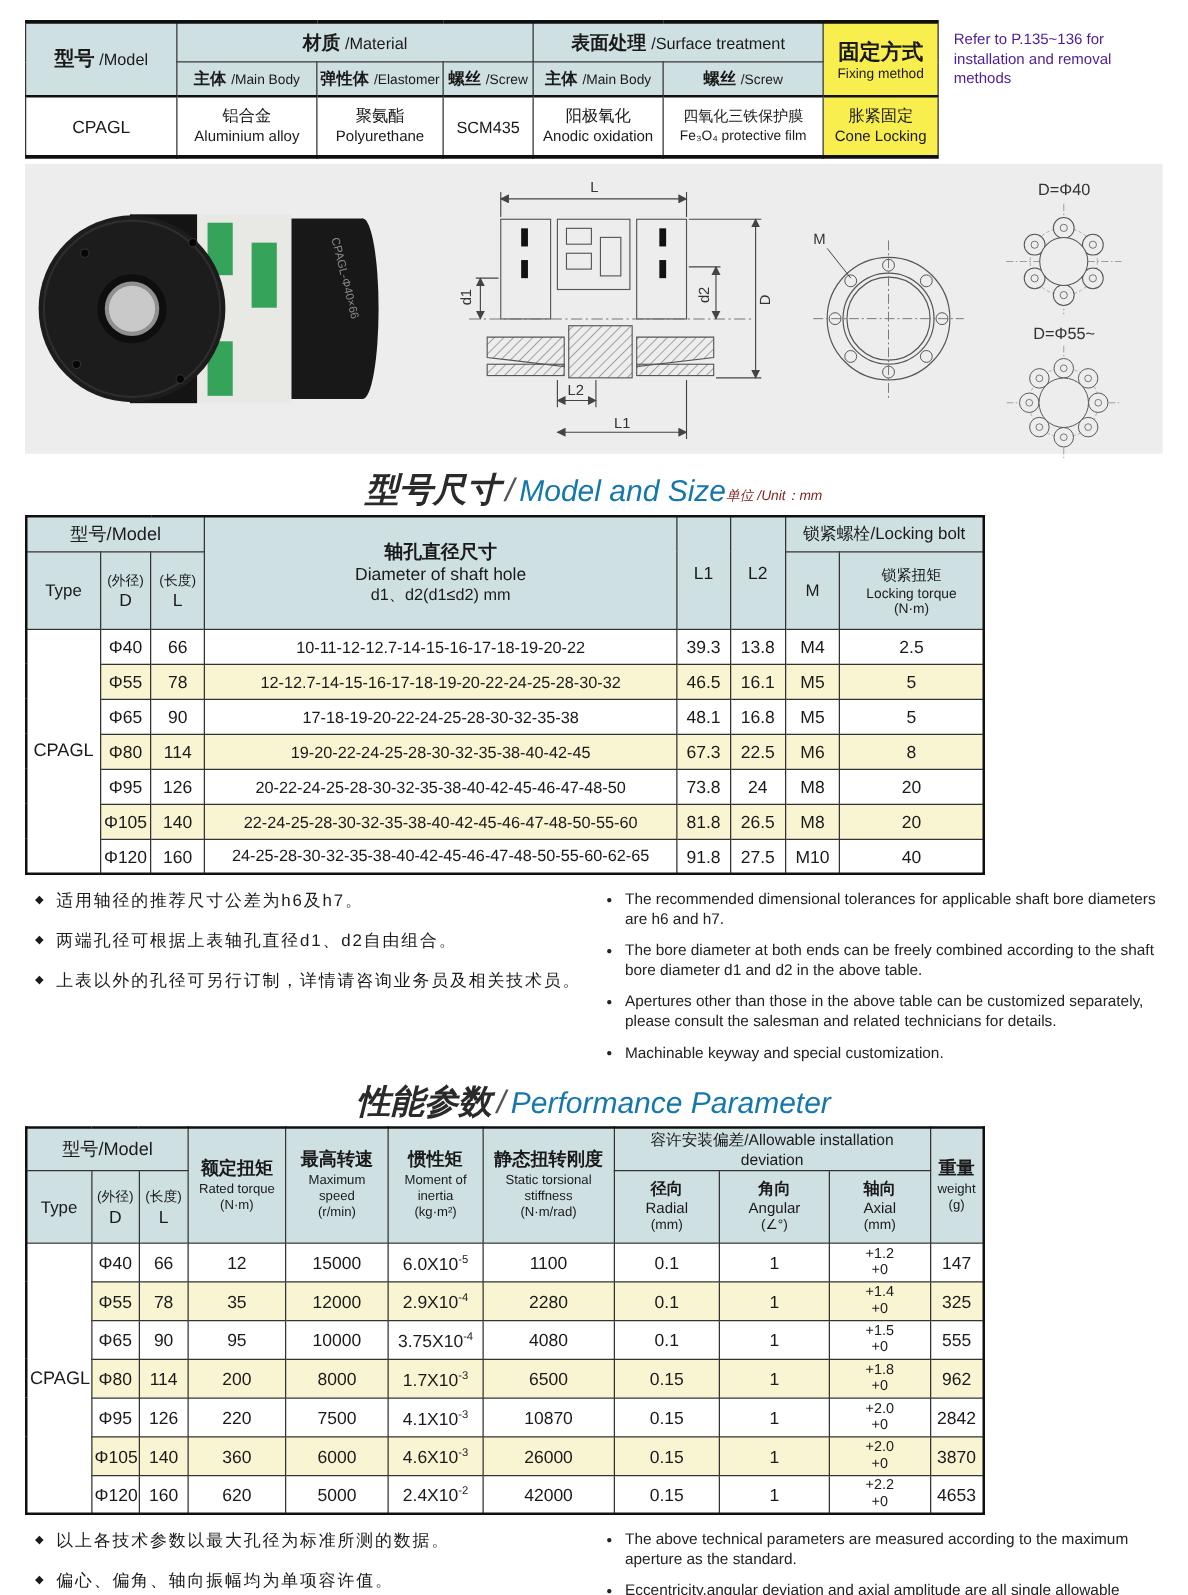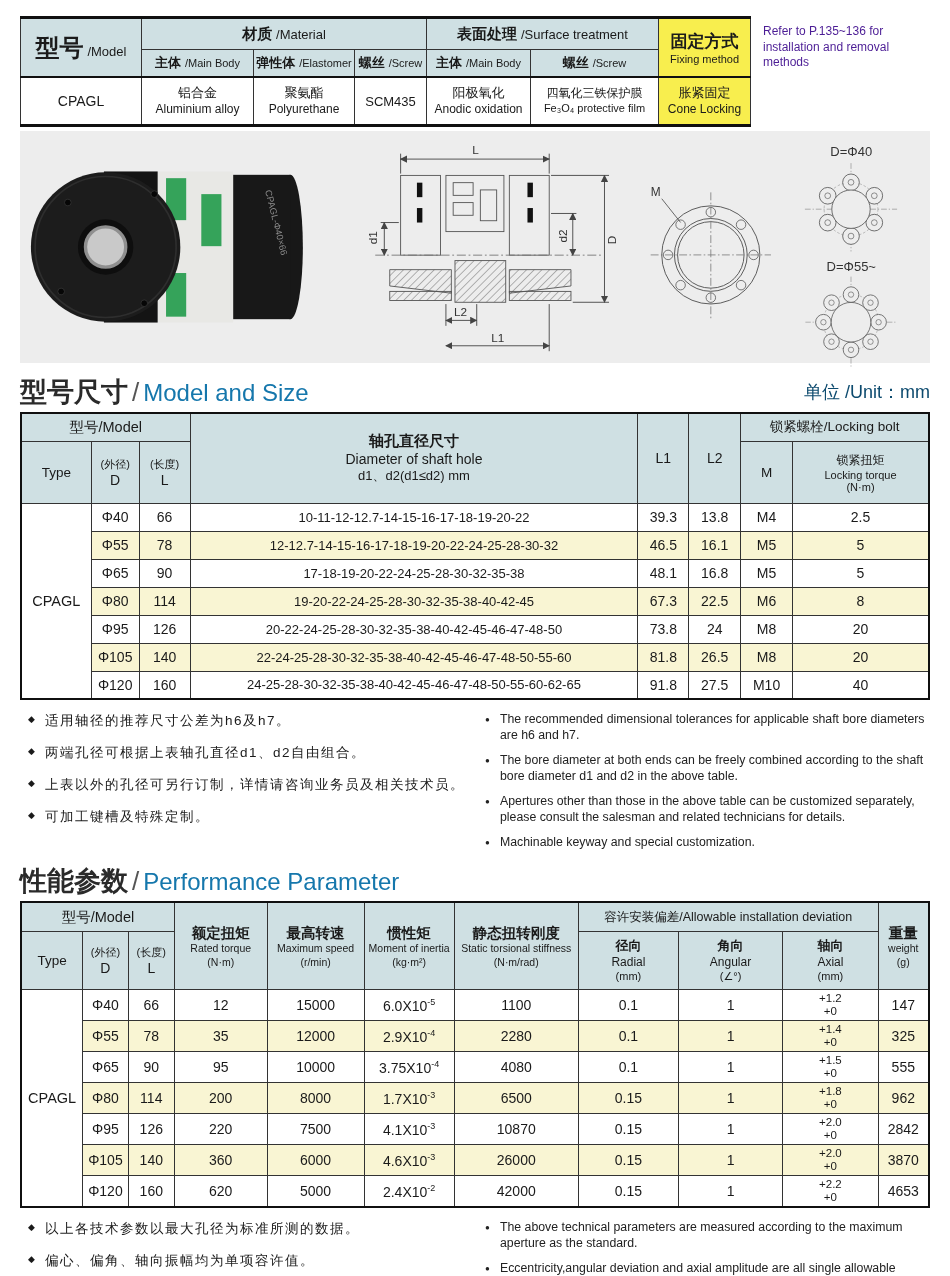--- a/index.html
+++ b/index.html
@@ -11,21 +11,21 @@
   .top-wrap{display:flex;align-items:flex-start;}
   table.top{border-collapse:collapse;table-layout:fixed;width:730px;
             border-top:3px solid #101010;border-bottom:3px solid #101010;
             border-left:1px solid #333;border-right:1px solid #333;}
   table.top td{border:1px solid #333;text-align:center;vertical-align:middle;padding:1px 2px;}
   table.top tr.r1 td{height:28px;}
   table.top tr.r2 td{height:24px;}
   table.top tr.r3 td{height:44px;border-top:2.5px solid #101010;}
   .hdr{background:#cfe0e3;}
   .yell{background:#f8ee4e;}
-  .zh-big{font-size:24px;font-weight:bold;}
+  .zh-big{font-size:16px;font-weight:bold;}
   .zh-md{font-size:15px;font-weight:bold;}
   .zh-sm{font-size:13px;font-weight:bold;}
   .en-md{font-size:13px;}
   .en-sm{font-size:11px;}
   .cell-2line{font-size:13px;line-height:1.25;}
   .cell-2line .sub{font-size:12px;}
   .fix-zh{font-size:17px;font-weight:bold;display:block;}
   .fix-en{font-size:11px;display:block;}
 
   .install-note{flex:1;padding-left:12px;}
@@ -33,28 +33,28 @@
   .install-note .en{font-size:12px;line-height:1.3;color:#4c1d95;margin-top:8px;}
 
   
   .image-panel{margin-top:4px;height:232px;background:#ededed;display:flex;align-items:center;}
   .image-panel svg{display:block;}
   .stars-col{width:158px;display:flex;flex-direction:column;align-items:center;justify-content:center;margin-top:20px;}
   .star-label{font-size:13px;color:#333;text-align:center;line-height:1;}
   .stars-col svg{width:106px;height:96px;}
 
   
-  .sec-head{display:flex;align-items:flex-end;justify-content:space-between;margin:16px 0 6px;}
+  .sec-head{display:flex;align-items:flex-end;justify-content:center;margin:16px 0 6px;font-style:italic;}
   .sec-title{font-size:27px;font-weight:bold;color:#2a2a2a;line-height:1;}
   .sec-title .sep{font-weight:normal;color:#555;padding:0 4px;font-size:26px;}
   .sec-title .en{color:#1577ac;font-weight:normal;font-size:24px;}
-  .unit{font-size:18px;color:#0c4a6e;padding-bottom:2px;}
+  .unit{font-size:11px;color:#7f1d1d;padding-bottom:2px;}
 
   
-  table.data{border-collapse:collapse;table-layout:fixed;width:910px;border:2.5px solid #101010;}
+  table.data{border-collapse:collapse;table-layout:fixed;width:768px;border:2.5px solid #101010;}
   table.data th,table.data td{border:1px solid #333;text-align:center;vertical-align:middle;padding:1px 2px;}
   table.data th{background:#cfe0e3;font-weight:normal;}
   .th-zh{font-size:15px;font-weight:bold;}
   .th-en{font-size:13px;}
   .th-sub{font-size:11px;}
   .h3 .z{display:block;font-size:14.5px;font-weight:bold;line-height:1.3;}
   .h3 .e{display:block;font-size:10.5px;line-height:1.25;}
   .h3 .u{display:block;font-size:10.5px;line-height:1.25;}
   tbody td{font-size:14px;}
   tr.yrow td{background:#f9f5d3;}
@@ -436,21 +436,20 @@
           <td>40</td>
         </tr>
       </tbody>
   </table>
 
   <div class="notes">
     <ul id="size-notes-cn">
         <li class="cn">适用轴径的推荐尺寸公差为h6及h7。</li>
         <li class="cn">两端孔径可根据上表轴孔直径d1、d2自由组合。</li>
         <li class="cn">上表以外的孔径可另行订制，详情请咨询业务员及相关技术员。</li>
-        <li class="cn">可加工键槽及特殊定制。</li>
       </ul>
     <ul id="size-notes-en">
         <li class="en">The recommended dimensional tolerances for applicable shaft bore diameters are h6 and h7.</li>
         <li class="en">The bore diameter at both ends can be freely combined according to the shaft bore diameter d1 and d2 in the above table.</li>
         <li class="en">Apertures other than those in the above table can be customized separately, please consult the salesman and related technicians for details.</li>
         <li class="en">Machinable keyway and special customization.</li>
       </ul>
   </div>
 
   <div class="sec-head" style="margin-top:8px;">

